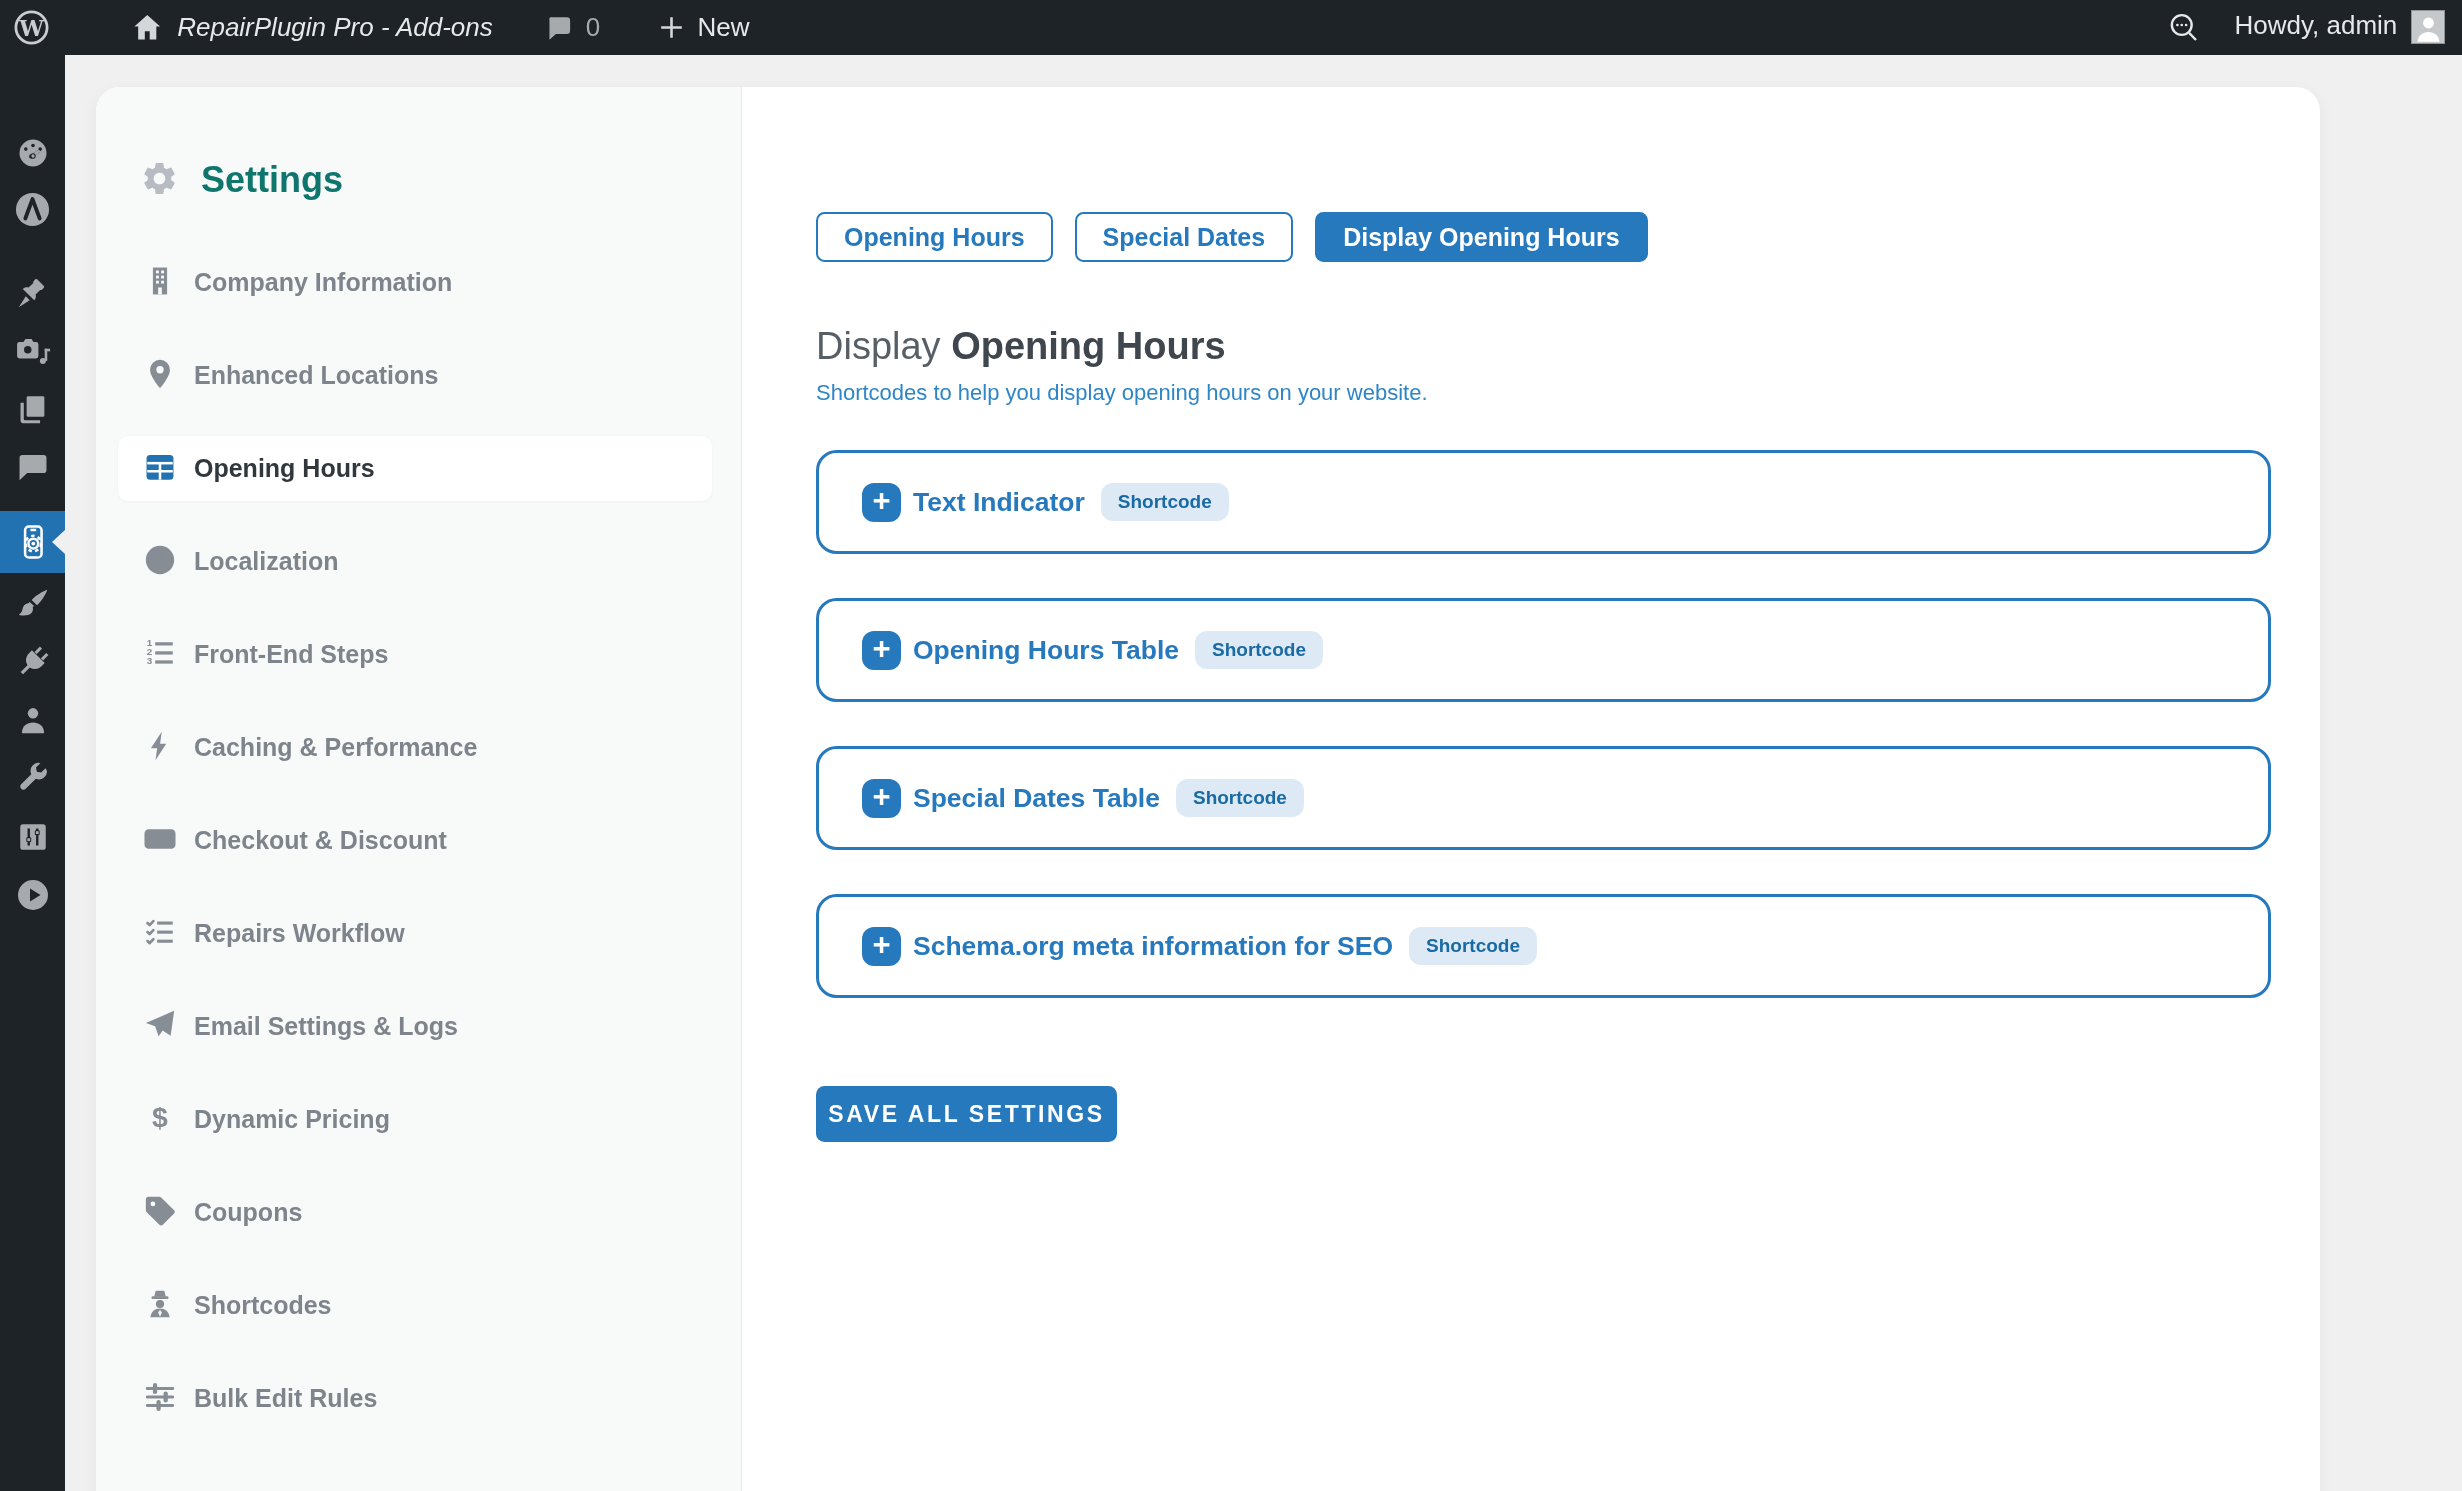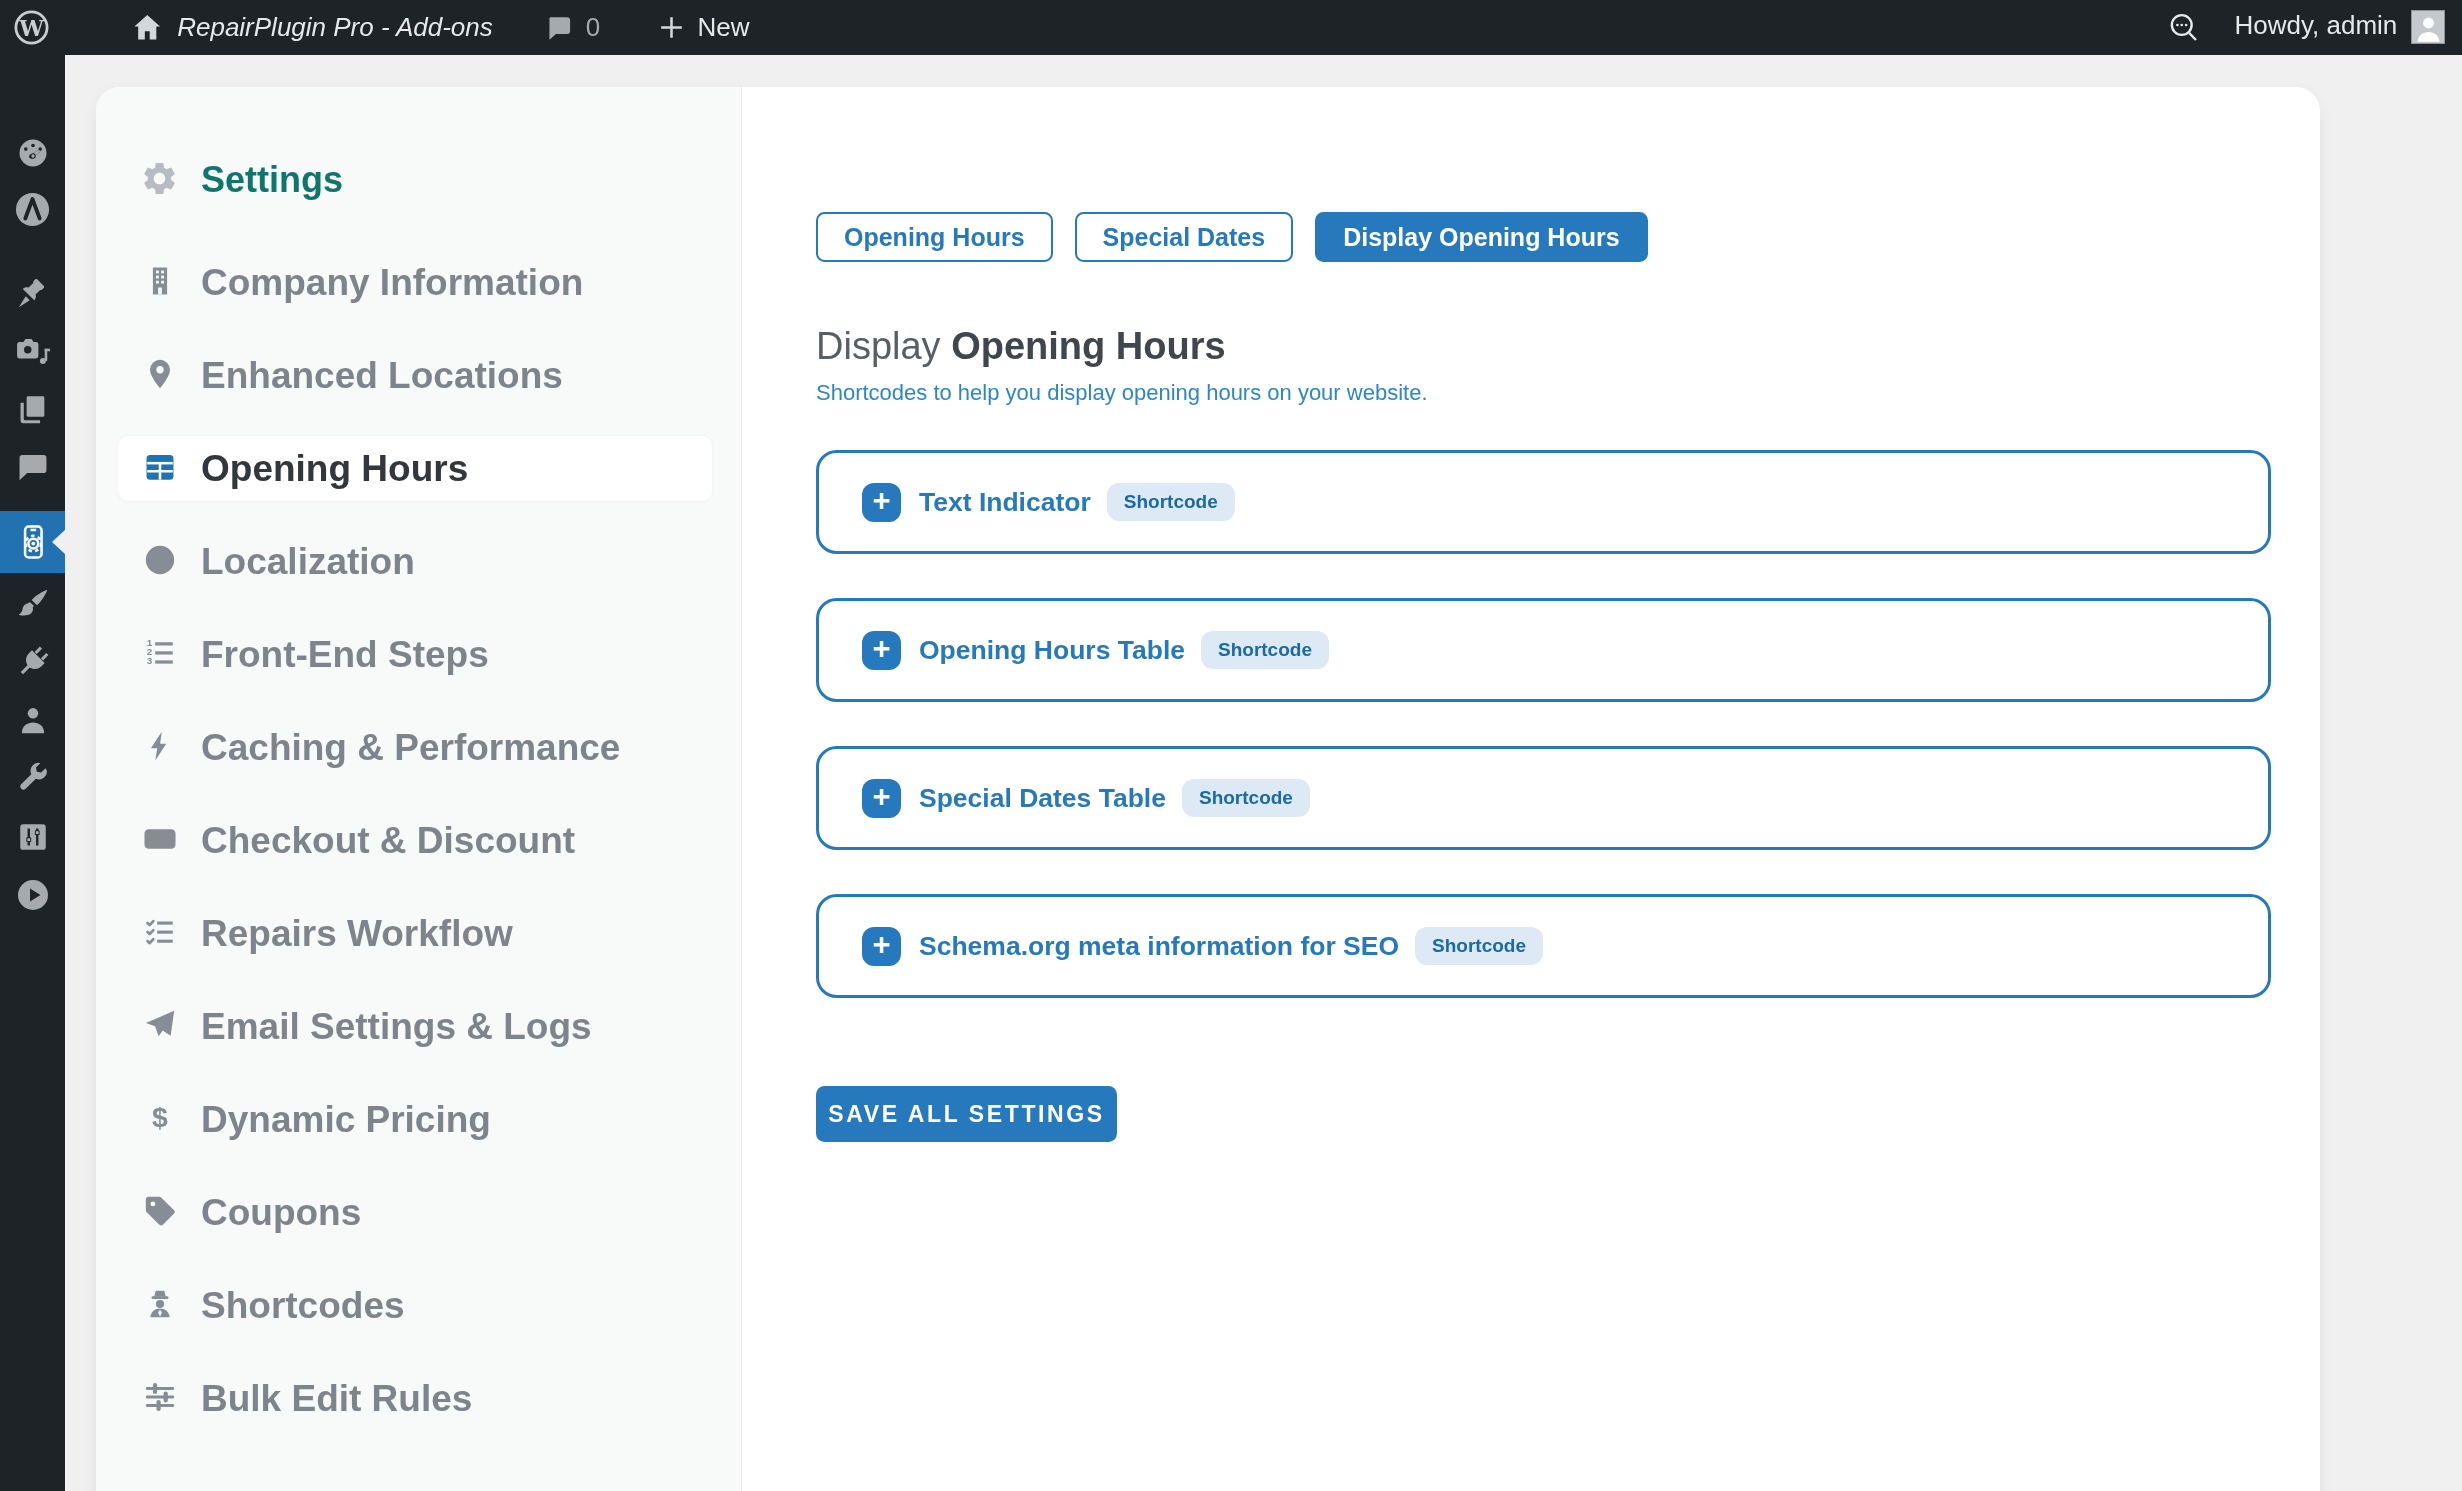--- a/index.html
+++ b/index.html
@@ -44,41 +44,41 @@
 
   
   .nav-panel{width:646px; flex:0 0 646px; background:var(--panel_bg); border-right:1.7px solid #e8e9ea;}
   .nav-header{display:flex; align-items:center; margin:72px 0 0 44px;}
   .nav-header svg{fill:#b7bcc2;}
   .nav-header-title{margin-left:22px; font-size:36px; font-weight:700; color:#0f766e;}
   .nav-list{margin-top:49px;}
   .nav-item{display:flex; align-items:center; height:65px; margin:0 29px 28px 22px; padding-left:25px;
     border-radius:10.3px; cursor:pointer;}
   .nav-item svg{fill:#868d94; flex:0 0 auto;}
-  .nav-label{margin-left:24px; font-size:37px; font-weight:600; color:var(--menu_text); white-space:nowrap;}
+  .nav-label{margin-left:17px; font-size:25px; font-weight:600; color:var(--menu_text); white-space:nowrap;}
   .nav-item.active{background:#fff; box-shadow:0 0.9px 3.4px rgba(0,0,0,.04);}
   .nav-item.active .nav-label{color:var(--menu_active_text); font-weight:700;}
 
   
   .content{flex:1; padding-left:74px; position:relative;}
   .tabs{margin-top:125px; display:flex; gap:22px;}
   .tab{height:50px; padding:0 26px; display:flex; align-items:center; background:#fff;
     border:2.6px solid var(--accent); border-radius:8.5px; color:var(--accent);
     font-size:25px; font-weight:600; cursor:pointer; font-family:"Liberation Sans",sans-serif;}
   .tab.active{background:var(--accent); color:#fff;}
   .page-heading{margin-top:63px; font-size:38px; color:var(--heading_light); font-weight:400;}
   .page-heading b{color:var(--heading_bold); font-weight:700;}
   .page-subtitle{margin-top:12px; font-size:22px; color:var(--subtitle);}
   .acc-list{margin-top:44px;}
   .acc{width:1455px; height:104px; border:3.4px solid var(--accent); border-radius:20.5px; background:#fff;
     display:flex; align-items:center; padding-left:43px; margin-bottom:44px; cursor:pointer;}
   .plus-btn{width:39px; height:39px; border-radius:12px; background:var(--accent); color:#fff;
     display:flex; align-items:center; justify-content:center; font-size:31px; font-weight:700; line-height:1;
     border:none; cursor:pointer; flex:0 0 auto; padding-bottom:3.4px;}
-  .acc-title{margin-left:18px; font-size:26.5px; font-weight:700; color:var(--accent); white-space:nowrap;}
+  .acc-title{margin-left:12px; font-size:26.5px; font-weight:700; color:var(--accent); white-space:nowrap;}
   .badge{margin-left:16px; background:var(--badge_bg); color:var(--badge_text); font-size:19px; font-weight:700;
     padding:7.7px 17px; border-radius:12px; white-space:nowrap;}
   .save-btn{margin-top:44px; width:301px; height:56px; background:var(--accent); color:#fff; border:none;
     border-radius:8.5px; font-size:23px; font-weight:700; letter-spacing:2.6px; cursor:pointer;
     font-family:"Liberation Sans",sans-serif;}
 </style>
 </head>
 <body>
 
 <div class="admin-bar">

